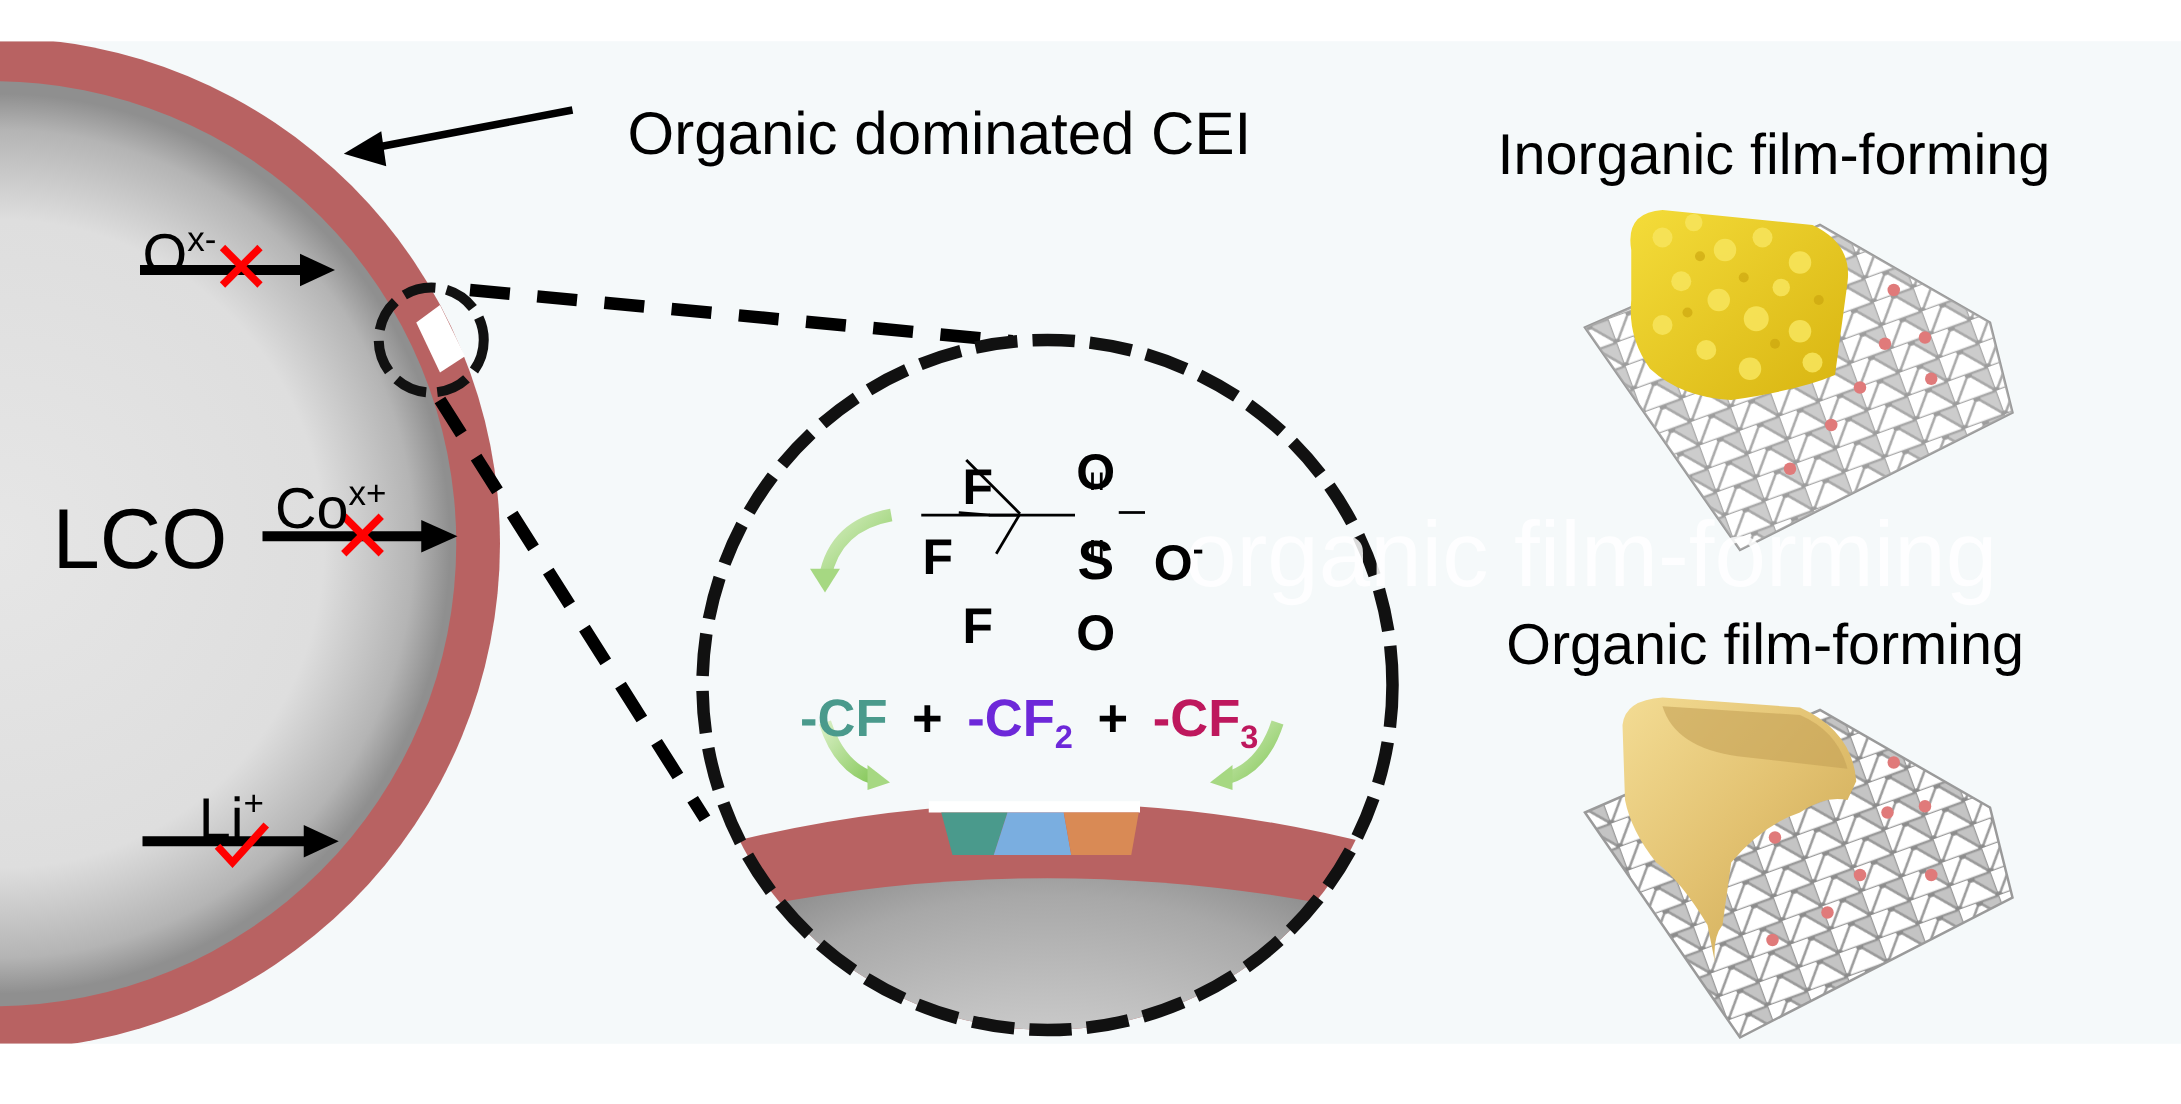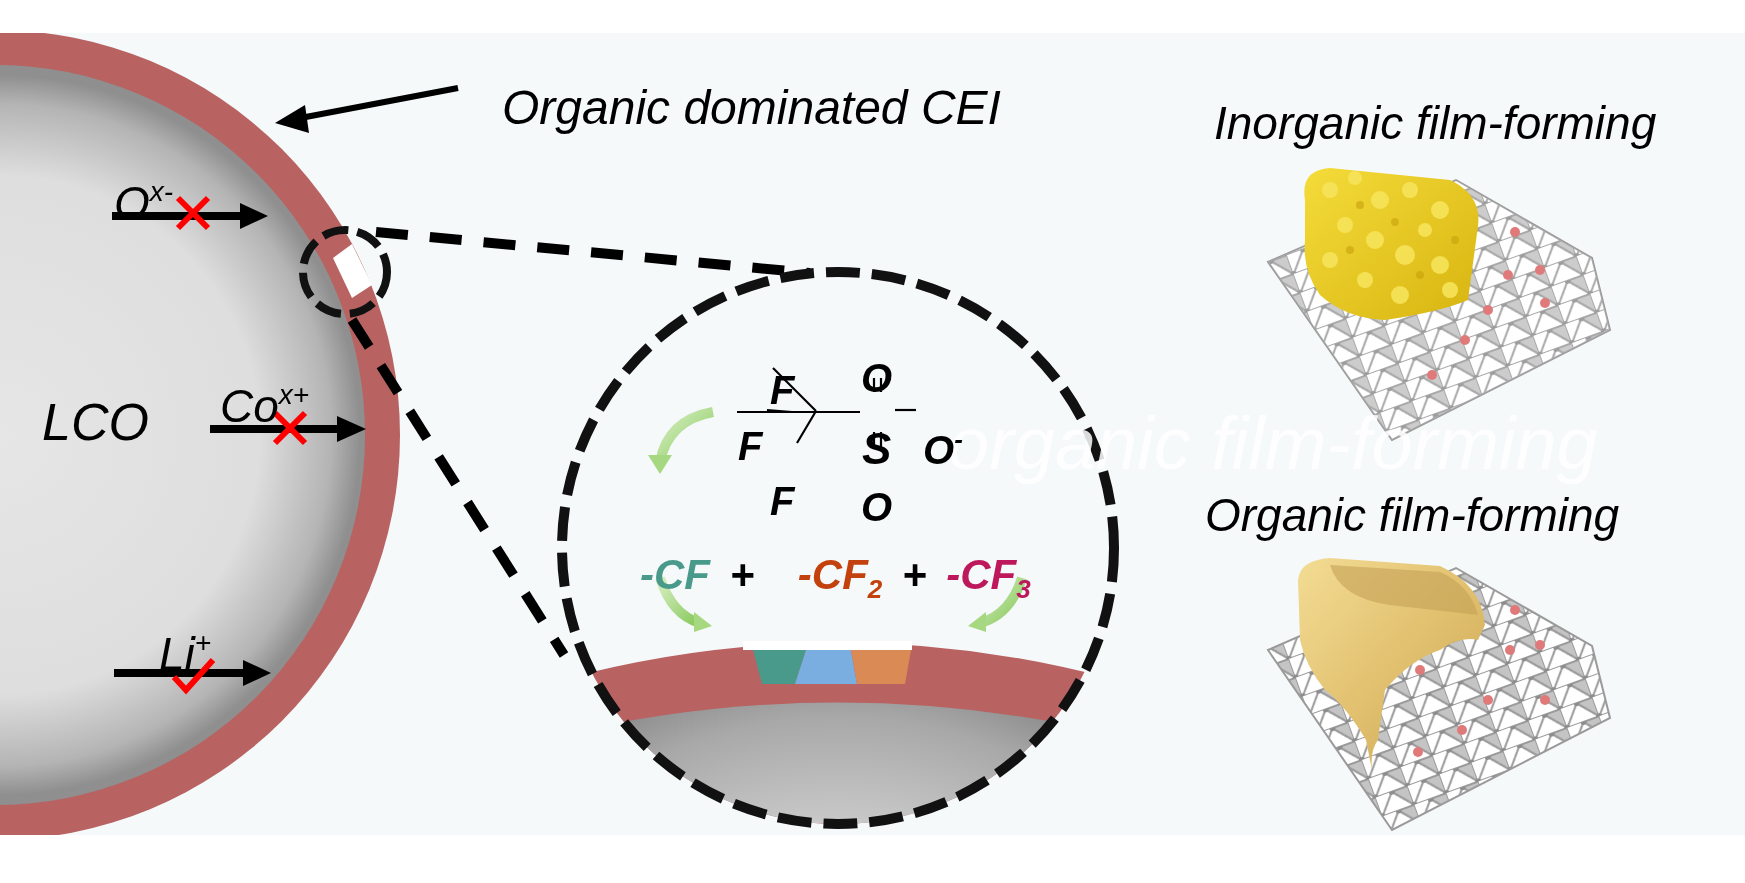--- a/index.html
+++ b/index.html
@@ -1,18 +1,18 @@
 <!DOCTYPE html>
 <html><head>
 <meta charset="utf-8">
 <style>
   html, body { margin: 0; padding: 0; background: #ffffff; }
   body { width: 1745px; height: 883px; position: relative; overflow: hidden; font-family: "Liberation Sans", sans-serif; }
   #panel { position: absolute; left: 0; top: 33px; width: 1745px; height: 802px; background: #f5f9fa; overflow: hidden; }
-  .lbl { position: absolute; white-space: nowrap; color: #000; font-family: "Liberation Sans", sans-serif; font-style: italic; }
+  .lbl { position: absolute; white-space: nowrap; color: #000; font-family: "Liberation Sans", sans-serif; }
 </style>
 </head>
 <body>
 
 <div id="panel">
   <svg id="main-svg" width="1745" height="802" viewBox="0 33 1745 802" style="position:absolute;left:0;top:0">
     <defs>
       <radialGradient id="particleGrad" cx="0" cy="435" r="360" gradientUnits="userSpaceOnUse">
         <stop offset="0" stop-color="#e6e6e6"></stop>
         <stop offset="0.72" stop-color="#dedede"></stop>
@@ -175,21 +175,21 @@
       </g>
       <path d="M1298,580 Q1300,560 1330,558 L1440,566 Q1482,585 1485,625 L1478,640 Q1460,636 1440,650 Q1410,660 1385,690 L1378,740 Q1370,750 1372,770 L1366,740 Q1345,705 1325,690 Q1305,665 1300,640 Z" fill="url(#organicGrad)"></path>
       <path d="M1330,565 L1440,572 Q1470,585 1478,615 L1390,605 Q1340,598 1330,565 Z" fill="#c4a156" opacity="0.6"></path>
     </g>
   </svg>
 
   <div class="lbl" style="left:948px;top:368px;font-size:74px;color:rgba(255,255,255,0.85);">organic film-forming</div>
 
   <div class="lbl" style="left:502px;top:47px;font-size:48px;">Organic dominated CEI</div>
 
-  <div class="lbl" style="left:42px;top:359px;font-size:52px;">LCO</div>
+  <div class="lbl" style="left:42px;top:359px;font-size:68px;">LCO</div>
 
   <div class="lbl" style="left:114px;top:143px;font-size:46px;">
     <span>O</span><sup style="font-size:28px;vertical-align:18px;">x-</sup>
   </div>
   <div class="lbl" style="left:220px;top:346px;font-size:46px;">
     <span>Co</span><sup style="font-size:28px;vertical-align:18px;">x+</sup>
   </div>
   <div class="lbl" style="left:159px;top:594px;font-size:46px;">
     <span>Li</span><sup style="font-size:28px;vertical-align:18px;">+</sup>
   </div>
@@ -200,21 +200,21 @@
   <div class="lbl" style="left:862px;top:391px;font-size:44px;font-weight:bold;">S</div>
   <div class="lbl" style="left:861px;top:323px;font-size:40px;font-weight:bold;">O</div>
   <div class="lbl" style="left:861px;top:452px;font-size:40px;font-weight:bold;">O</div>
   <div class="lbl" style="left:923px;top:391px;font-size:40px;font-weight:bold;">
     <span>O</span><sup style="font-size:26px;vertical-align:16px;">-</sup>
   </div>
 
   <div class="lbl" style="left:640px;top:518px;font-size:42px;font-weight:bold;">
     <span style="color:#4a9a8c;">-CF</span>
     <span style="margin:0 8px;">+</span>
-    <span style="color:#c2410c;margin-left:24px;"><span>-CF</span><sub style="font-size:26px;">2</sub></span>
+    <span style="color:#6d28d9;"><span>-CF</span><sub style="font-size:26px;">2</sub></span>
     <span style="margin:0 8px;">+</span>
     <span style="color:#be185d;"><span>-CF</span><sub style="font-size:26px;">3</sub></span>
   </div>
 
 
-  <div class="lbl" style="left:1198px;top:63px;font-size:46px;margin-left:16px;">Inorganic film-forming</div>
+  <div class="lbl" style="left:1198px;top:63px;font-size:46px;">Inorganic film-forming</div>
   <div class="lbl" style="left:1205px;top:455px;font-size:46px;">Organic film-forming</div>
 </div>
 
 </body></html>

